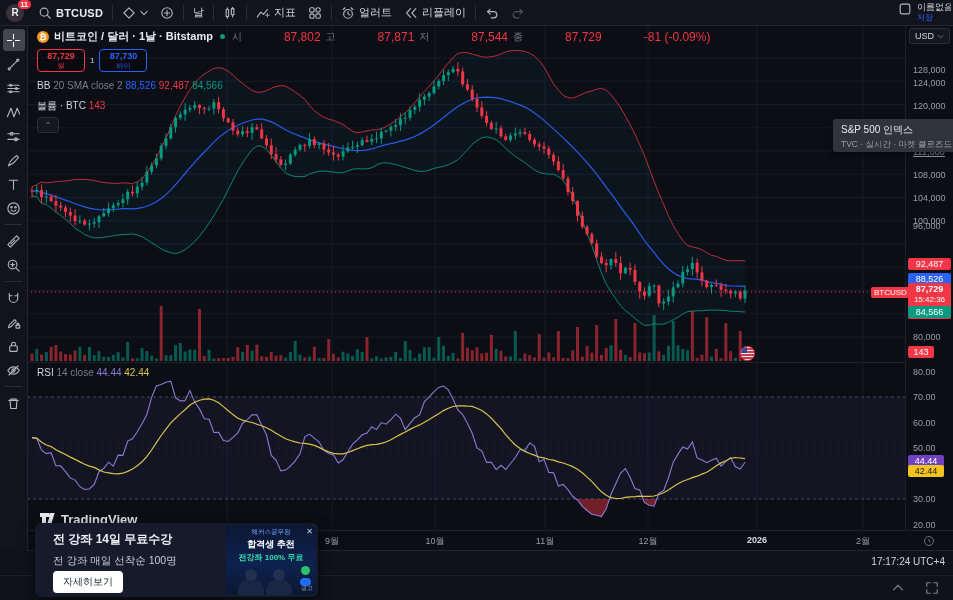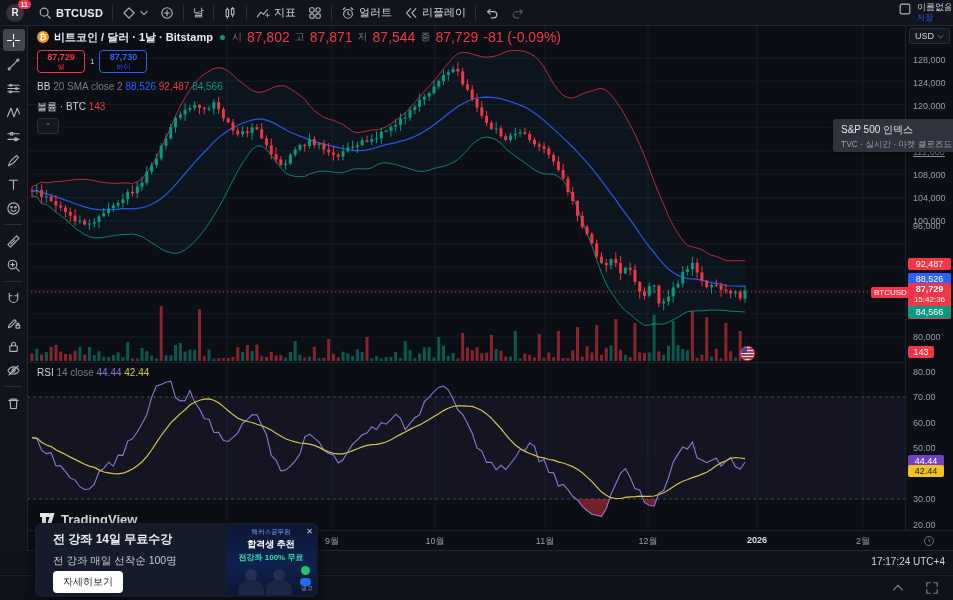--- a/index.html
+++ b/index.html
@@ -30,21 +30,21 @@
   .ltool.active svg{stroke:#fff;}
   .ldiv{width:17px;height:1px;background:#2a2e39;margin:4px 0;}
   
   #legend{position:absolute;left:37px;top:29px;z-index:12;}
   .lrow{display:flex;align-items:center;gap:5px;white-space:nowrap;}
   .coin{width:12px;height:12px;border-radius:50%;background:#f7931a;color:#fff;font-size:9px;font-weight:bold;
         display:flex;align-items:center;justify-content:center;}
   .ttl{font-size:11px;font-weight:bold;color:#e8eaee;}
   .livedot{width:5px;height:5px;border-radius:50%;background:#089981;margin:0 2px;}
   .olabel{color:#787b86;font-size:10px;}
-  .oval,.chg{color:#f23645;font-size:14px;}
+  .oval,.chg{color:#f23645;font-size:12px;margin-left:37px;}
   #bsrow{margin-top:5px;display:flex;align-items:center;gap:5px;}
   .bsbox{width:46px;height:21px;border-radius:4px;display:flex;flex-direction:column;align-items:center;justify-content:center;
          line-height:9px;cursor:pointer;background:rgba(0,0,0,.25);}
   .sellbox{border:1px solid #f23645;color:#f23645;}
   .buybox{border:1px solid #2962ff;color:#2962ff;}
   .bsp{font-size:9px;font-weight:bold;}
   .bsl{font-size:7px;}
   .spread{font-size:8px;color:#d1d4dc;}
   .indrow{margin-top:8px;font-size:10px;}
   .gray{color:#787b86;}
@@ -856,21 +856,21 @@
     <span class="rsimav">42.44</span>
   </div>
 
   <div id="axis-col">
     <div id="usd-box">
       <span>USD</span>
       <svg style="width:7px;height:5px;stroke:#9a9daa;fill:none" viewBox="0 0 10 6">
           <path d="M1 1l4 4 4-4"></path>
         </svg>
     </div>
-  <span class="ptick" style="top: 30px;">128,000</span>
+  <span class="ptick" style="top: 40px;">128,000</span>
       <span class="ptick" style="top: 53px;">124,000</span>
       <span class="ptick" style="top: 76px;">120,000</span>
       <span class="ptick" style="top: 99px;">116,000</span>
       <span class="ptick" style="top: 122px; text-decoration: underline;">112,000</span>
       <span class="ptick" style="top: 145px;">108,000</span>
       <span class="ptick" style="top: 168px;">104,000</span>
       <span class="ptick" style="top: 191px;">100,000</span>
       <span class="ptick" style="top: 196px;">96,000</span>
       <span class="ptick" style="top: 307px;">80,000</span>
       <span class="ptick" style="top: 342px;">80.00</span>

